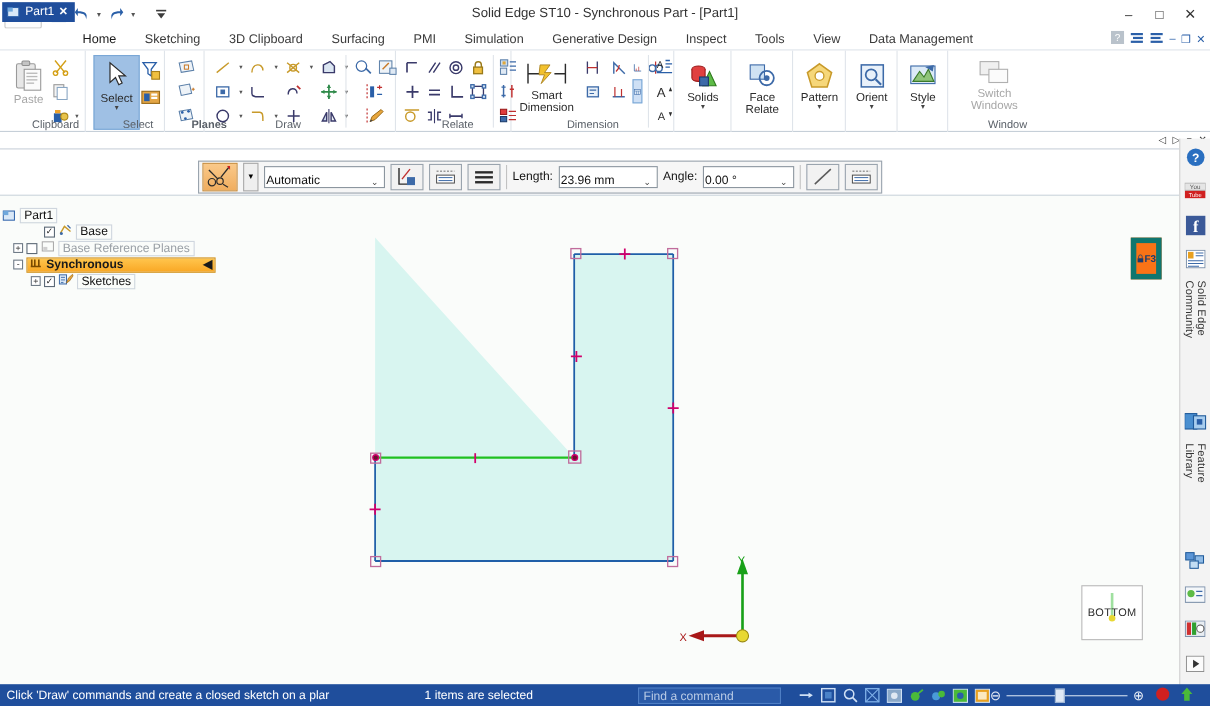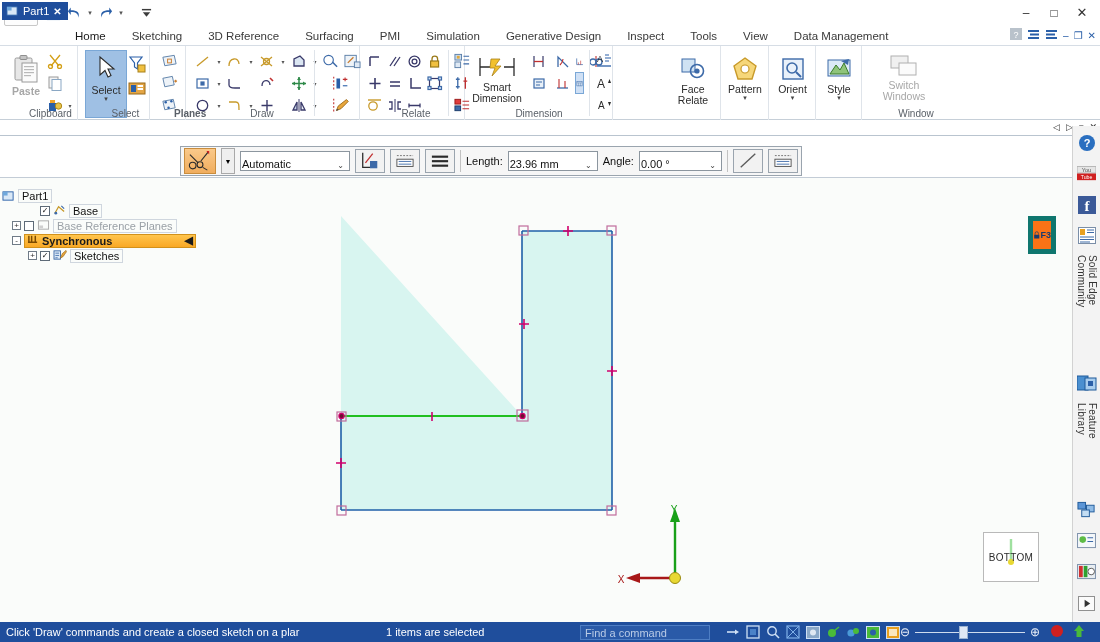--- a/index.html
+++ b/index.html
@@ -218,32 +218,33 @@
         </svg>
       </div>
       <div class="qat-caret">▾</div>
       <div class="qat-item" style="margin-left:10px">
         <svg width="13" height="11" viewBox="0 0 14 12">
           <rect x="2" y="1" width="10" height="1.6" fill="#3c3c3c"></rect>
           <polygon points="3,4.5 11,4.5 7,9.5" fill="#3c3c3c"></polygon>
         </svg>
       </div>
     </div>
+    <div class="apptitle">Solid Edge ST10 - Synchronous Part - [Part1]</div>
     <div class="wbtns">
       <div class="wbtn">–</div>
       <div class="wbtn">□</div>
       <div class="wbtn">✕</div>
     </div>
   </div>
 
   <div class="tabbar">
     <div class="tabs" id="tabs">
         <div class="tab active">Home</div>
         <div class="tab">Sketching</div>
-        <div class="tab">3D Reference</div>
+        <div class="tab">3D Clipboard</div>
         <div class="tab">Surfacing</div>
         <div class="tab">PMI</div>
         <div class="tab">Simulation</div>
         <div class="tab">Generative Design</div>
         <div class="tab">Inspect</div>
         <div class="tab">Tools</div>
         <div class="tab">View</div>
         <div class="tab">Data Management</div>
       </div>
     <div class="tabright">
@@ -281,21 +282,21 @@
           <svg width="26" height="30" viewBox="0 0 26 30">
             <rect x="2" y="4" width="17" height="22" rx="1.5" fill="#e7e7e7" stroke="#9a9a9a"></rect>
             <rect x="7" y="1.5" width="7" height="4" rx="1" fill="#c4c4c4" stroke="#8f8f8f"></rect>
             <rect x="9" y="9" width="15" height="19" fill="#fbfbfb" stroke="#9a9a9a"></rect>
             <rect x="11" y="12" width="10" height="1.2" fill="#b9b9b9"></rect>
             <rect x="11" y="15" width="10" height="1.2" fill="#b9b9b9"></rect>
             <rect x="11" y="18" width="10" height="1.2" fill="#b9b9b9"></rect>
             <rect x="11" y="21" width="7" height="1.2" fill="#b9b9b9"></rect>
           </svg>
         </div>
-        <div class="lbl" style="color:#a7a7a7;font-weight:bold;">Paste</div>
+        <div class="lbl" style="color:#a7a7a7;">Paste</div>
       </div>
       <div class="gridicons" style="left:44px; top:4px; grid-template-rows:repeat(3,22px); grid-template-columns:22px 8px;">
         <div class="mini">
           <svg width="16" height="16" viewBox="0 0 16 16">
             <path d="M3 2 L12 13 M13 2 L4 13" stroke="#d4a017" stroke-width="1.3" fill="none"></path>
             <circle cx="3.5" cy="13.5" r="2" fill="none" stroke="#d4a017" stroke-width="1.3"></circle>
             <circle cx="12.5" cy="13.5" r="2" fill="none" stroke="#d4a017" stroke-width="1.3"></circle>
           </svg>
         </div>
           <div></div>
@@ -658,20 +659,34 @@
         <div class="mini">
           <svg width="18" height="16" viewBox="0 0 18 16">
             <text x="3" y="12" font-size="10" fill="#2b2b2b" font-family="Liberation Sans">A</text>
             <polygon points="13,5 16,5 14.5,9" fill="#2b2b2b"></polygon>
           </svg>
         </div>
       </div>
       <div class="rglabel" style="left:0; width:124px;">Dimension</div>
     </div>
 
+    <div class="rgroup" style="left:613px; width:52px;">
+      <div class="bigbtn" style="position:absolute; left:4px; top:8px; width:44px;">
+        <div class="icoBox" style="height:30px;">
+          <svg width="26" height="26" viewBox="0 0 26 26">
+            <ellipse cx="9" cy="7" rx="6" ry="3" fill="#e04040" stroke="#9a1a1a"></ellipse>
+            <path d="M3 7 L3 15 A6 3 0 0 0 15 15 L15 7" fill="#e04040" stroke="#9a1a1a"></path>
+            <polygon points="13,22 19,9 25,22" fill="#5dbb46" stroke="#2f7a1e"></polygon>
+            <rect x="10" y="14" width="8" height="8" fill="#3d6aa8" stroke="#1a3a6a"></rect>
+          </svg>
+        </div>
+        <div class="lbl">Solids</div>
+        <div class="dcaret">▾</div>
+      </div>
+    </div>
 
     <div class="rgroup" style="left:665px; width:56px;">
       <div class="bigbtn" style="position:absolute; left:3px; top:8px; width:50px;">
         <div class="icoBox" style="height:30px;">
           <svg width="26" height="26" viewBox="0 0 26 26">
             <rect x="2" y="3" width="13" height="13" fill="#cfe2f3" stroke="#3d6aa8"></rect>
             <circle cx="17" cy="15" r="6.5" fill="none" stroke="#3d6aa8" stroke-width="1.6"></circle>
             <circle cx="17" cy="15" r="2.6" fill="#3d6aa8"></circle>
           </svg>
         </div>

